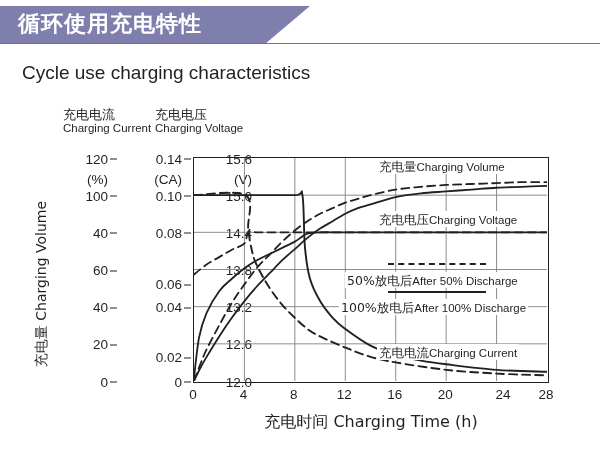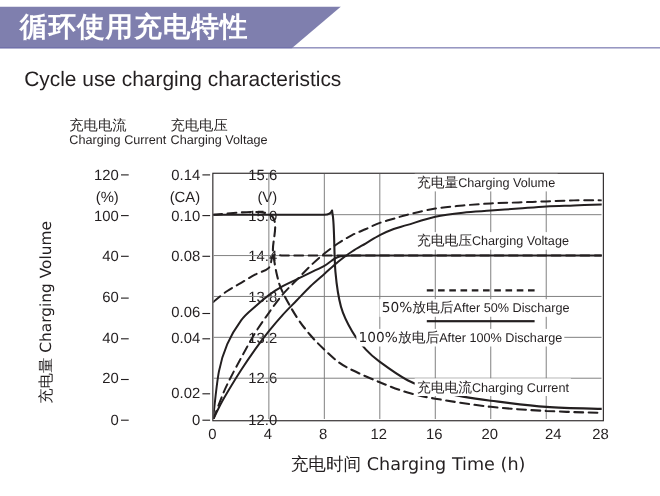--- a/index.html
+++ b/index.html
@@ -26,21 +26,21 @@
   }
   #banner-shape {
     position: absolute;
     inset: 0;
   }
   #banner-title {
     position: absolute;
     left: 18px;
     top: 50%;
     transform: translateY(-52%);
-    font-size: 25px;
+    font-size: 22px;
     font-weight: bold;
     color: #ffffff;
     letter-spacing: 1px;
     white-space: nowrap;
     font-family: "DejaVu Sans", "Liberation Sans", sans-serif;
   }
   #banner-rule {
     position: absolute;
     left: 0;
     top: 43px;
@@ -260,21 +260,21 @@
 <div class="anno" style="left:377px; top:211px;">
   <span class="cn">充电电压</span><span class="en">Charging Voltage</span>
 </div>
 
 <div class="legend-sample dashed" style="left:388px; top:263px; width:98px;"></div>
 <div class="anno" style="left:345px; top:272px;">
   <span class="cn">50%放电后</span><span class="en">After 50% Discharge</span>
 </div>
 
 <div class="legend-sample solid" style="left:388px; top:291px; width:98px;"></div>
-<div class="anno" style="left:324px; top:299px;">
+<div class="anno" style="left:339px; top:299px;">
   <span class="cn">100%放电后</span><span class="en">After 100% Discharge</span>
 </div>
 
 <div class="anno" style="left:377px; top:344px;">
   <span class="cn">充电电流</span><span class="en">Charging Current</span>
 </div>
 
 <div id="xticks">
     <div class="xtick" style="left: 193px;">0</div>
     <div class="xtick" style="left: 243.429px;">4</div>

